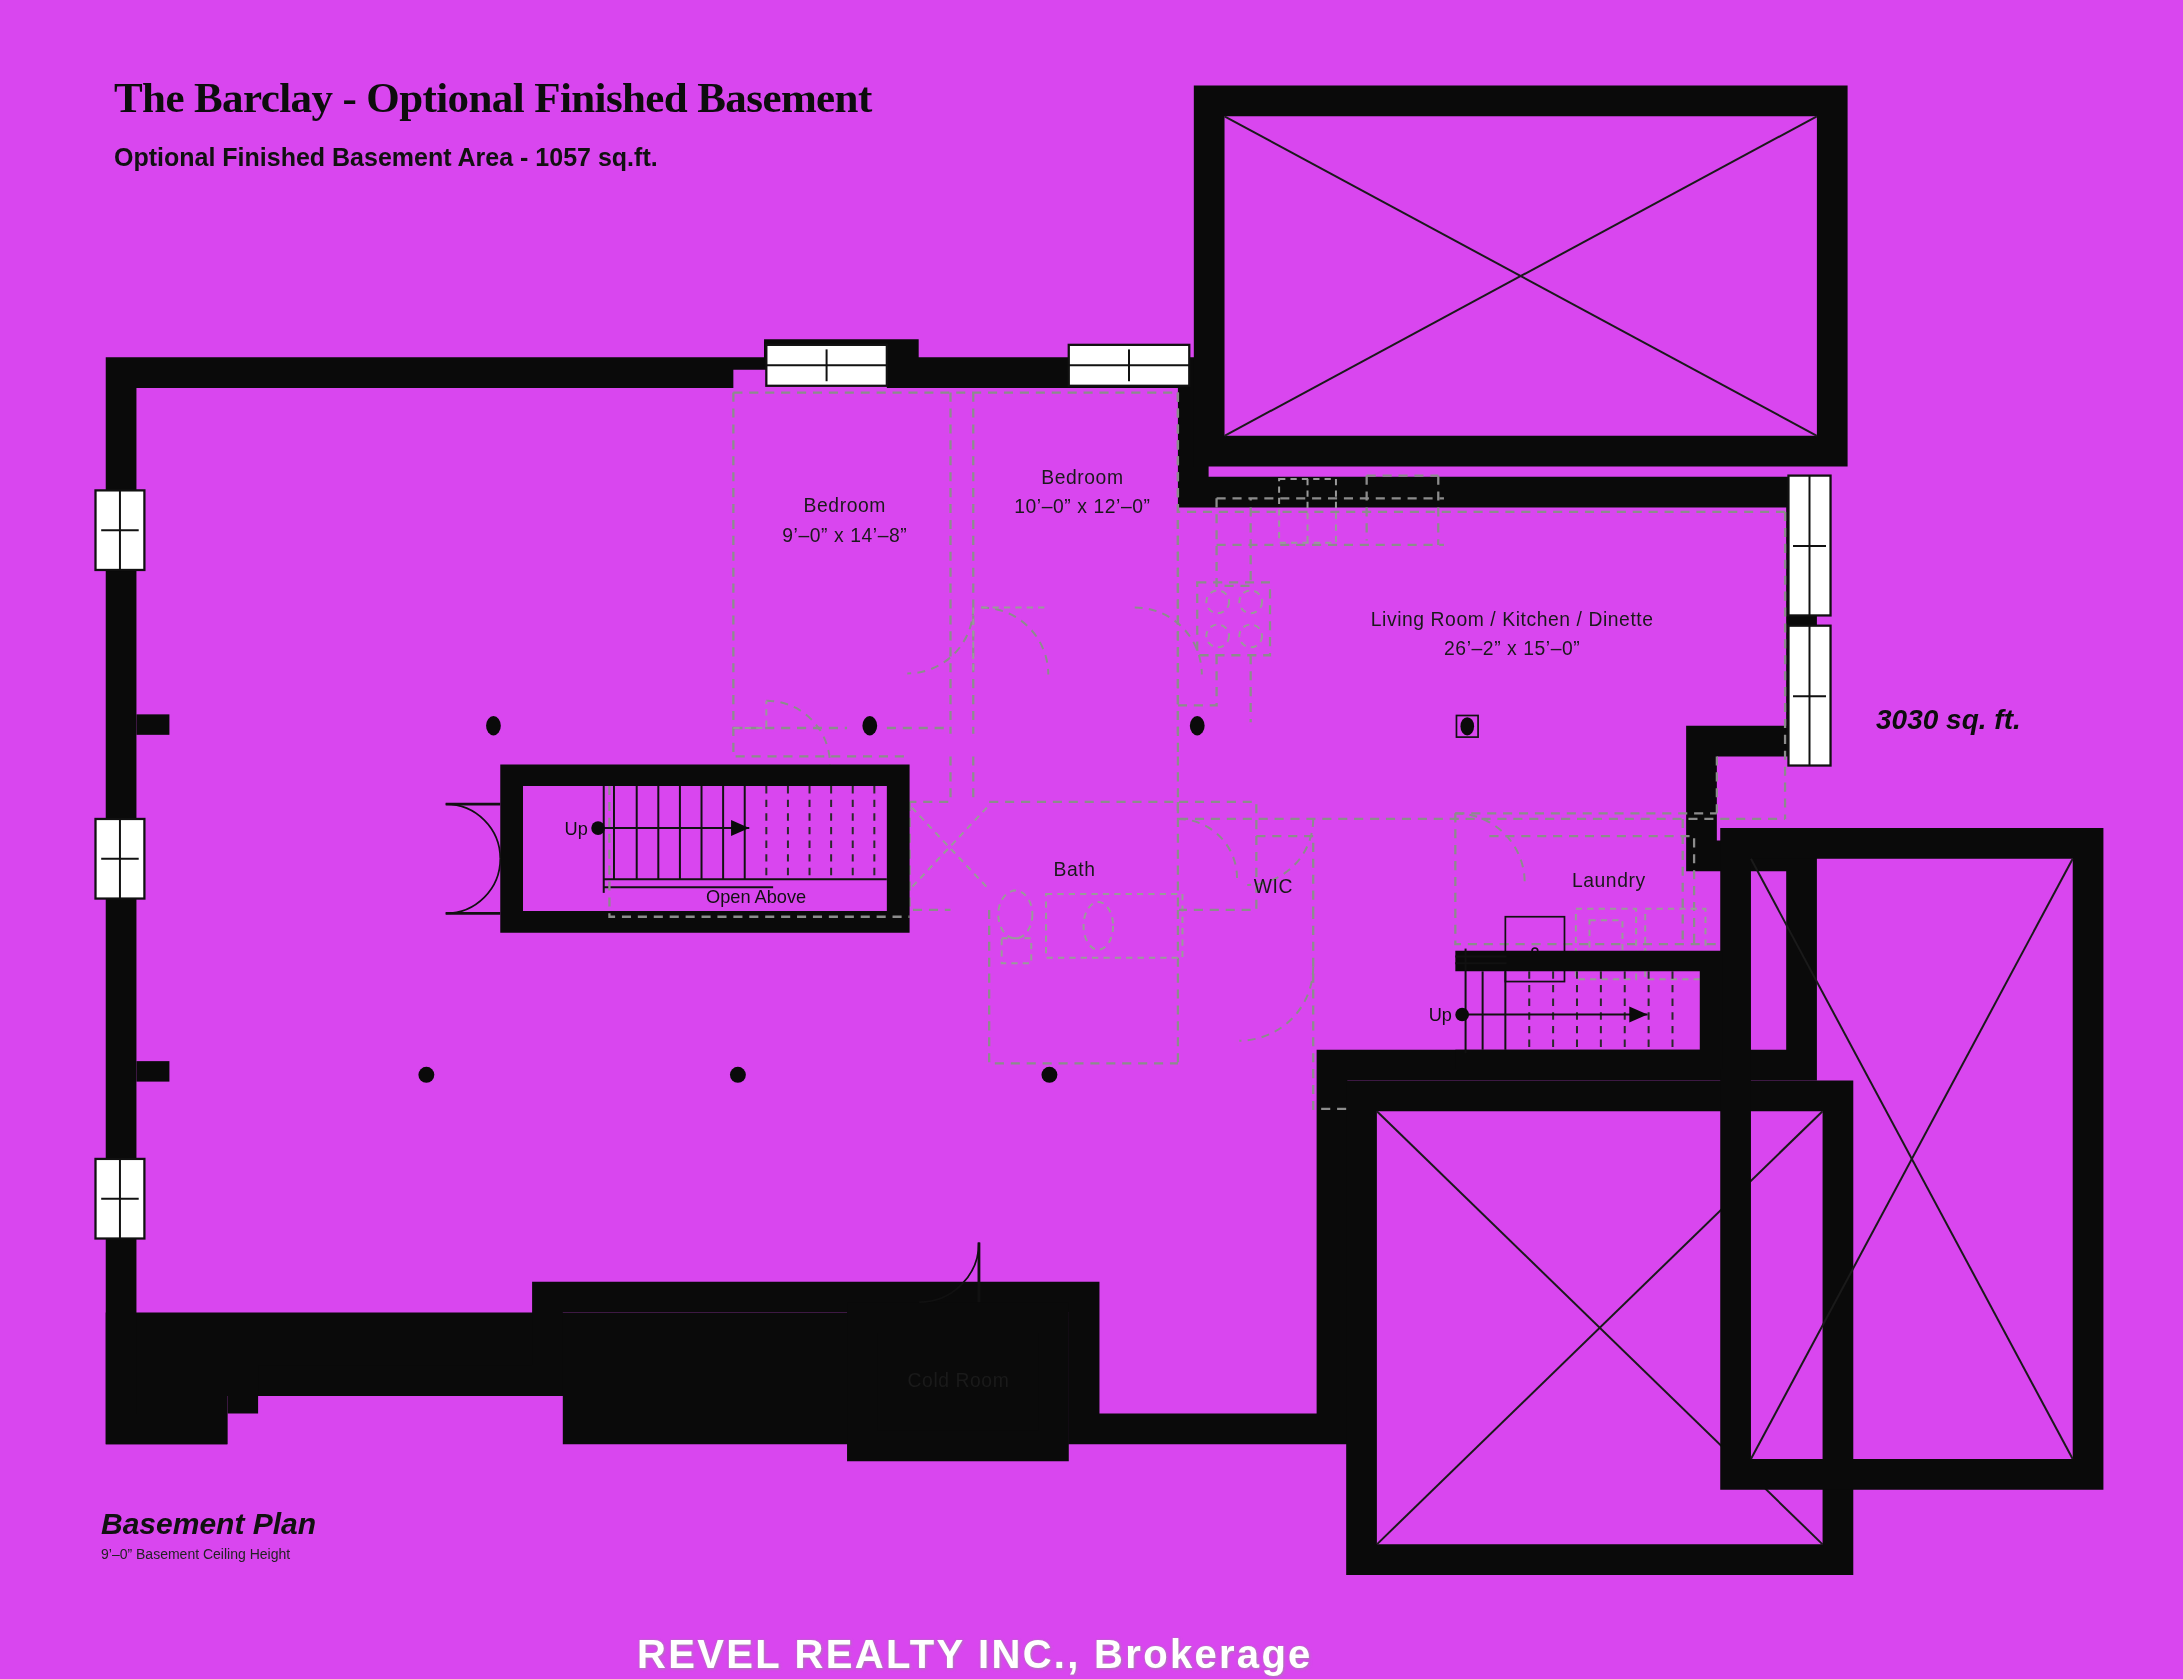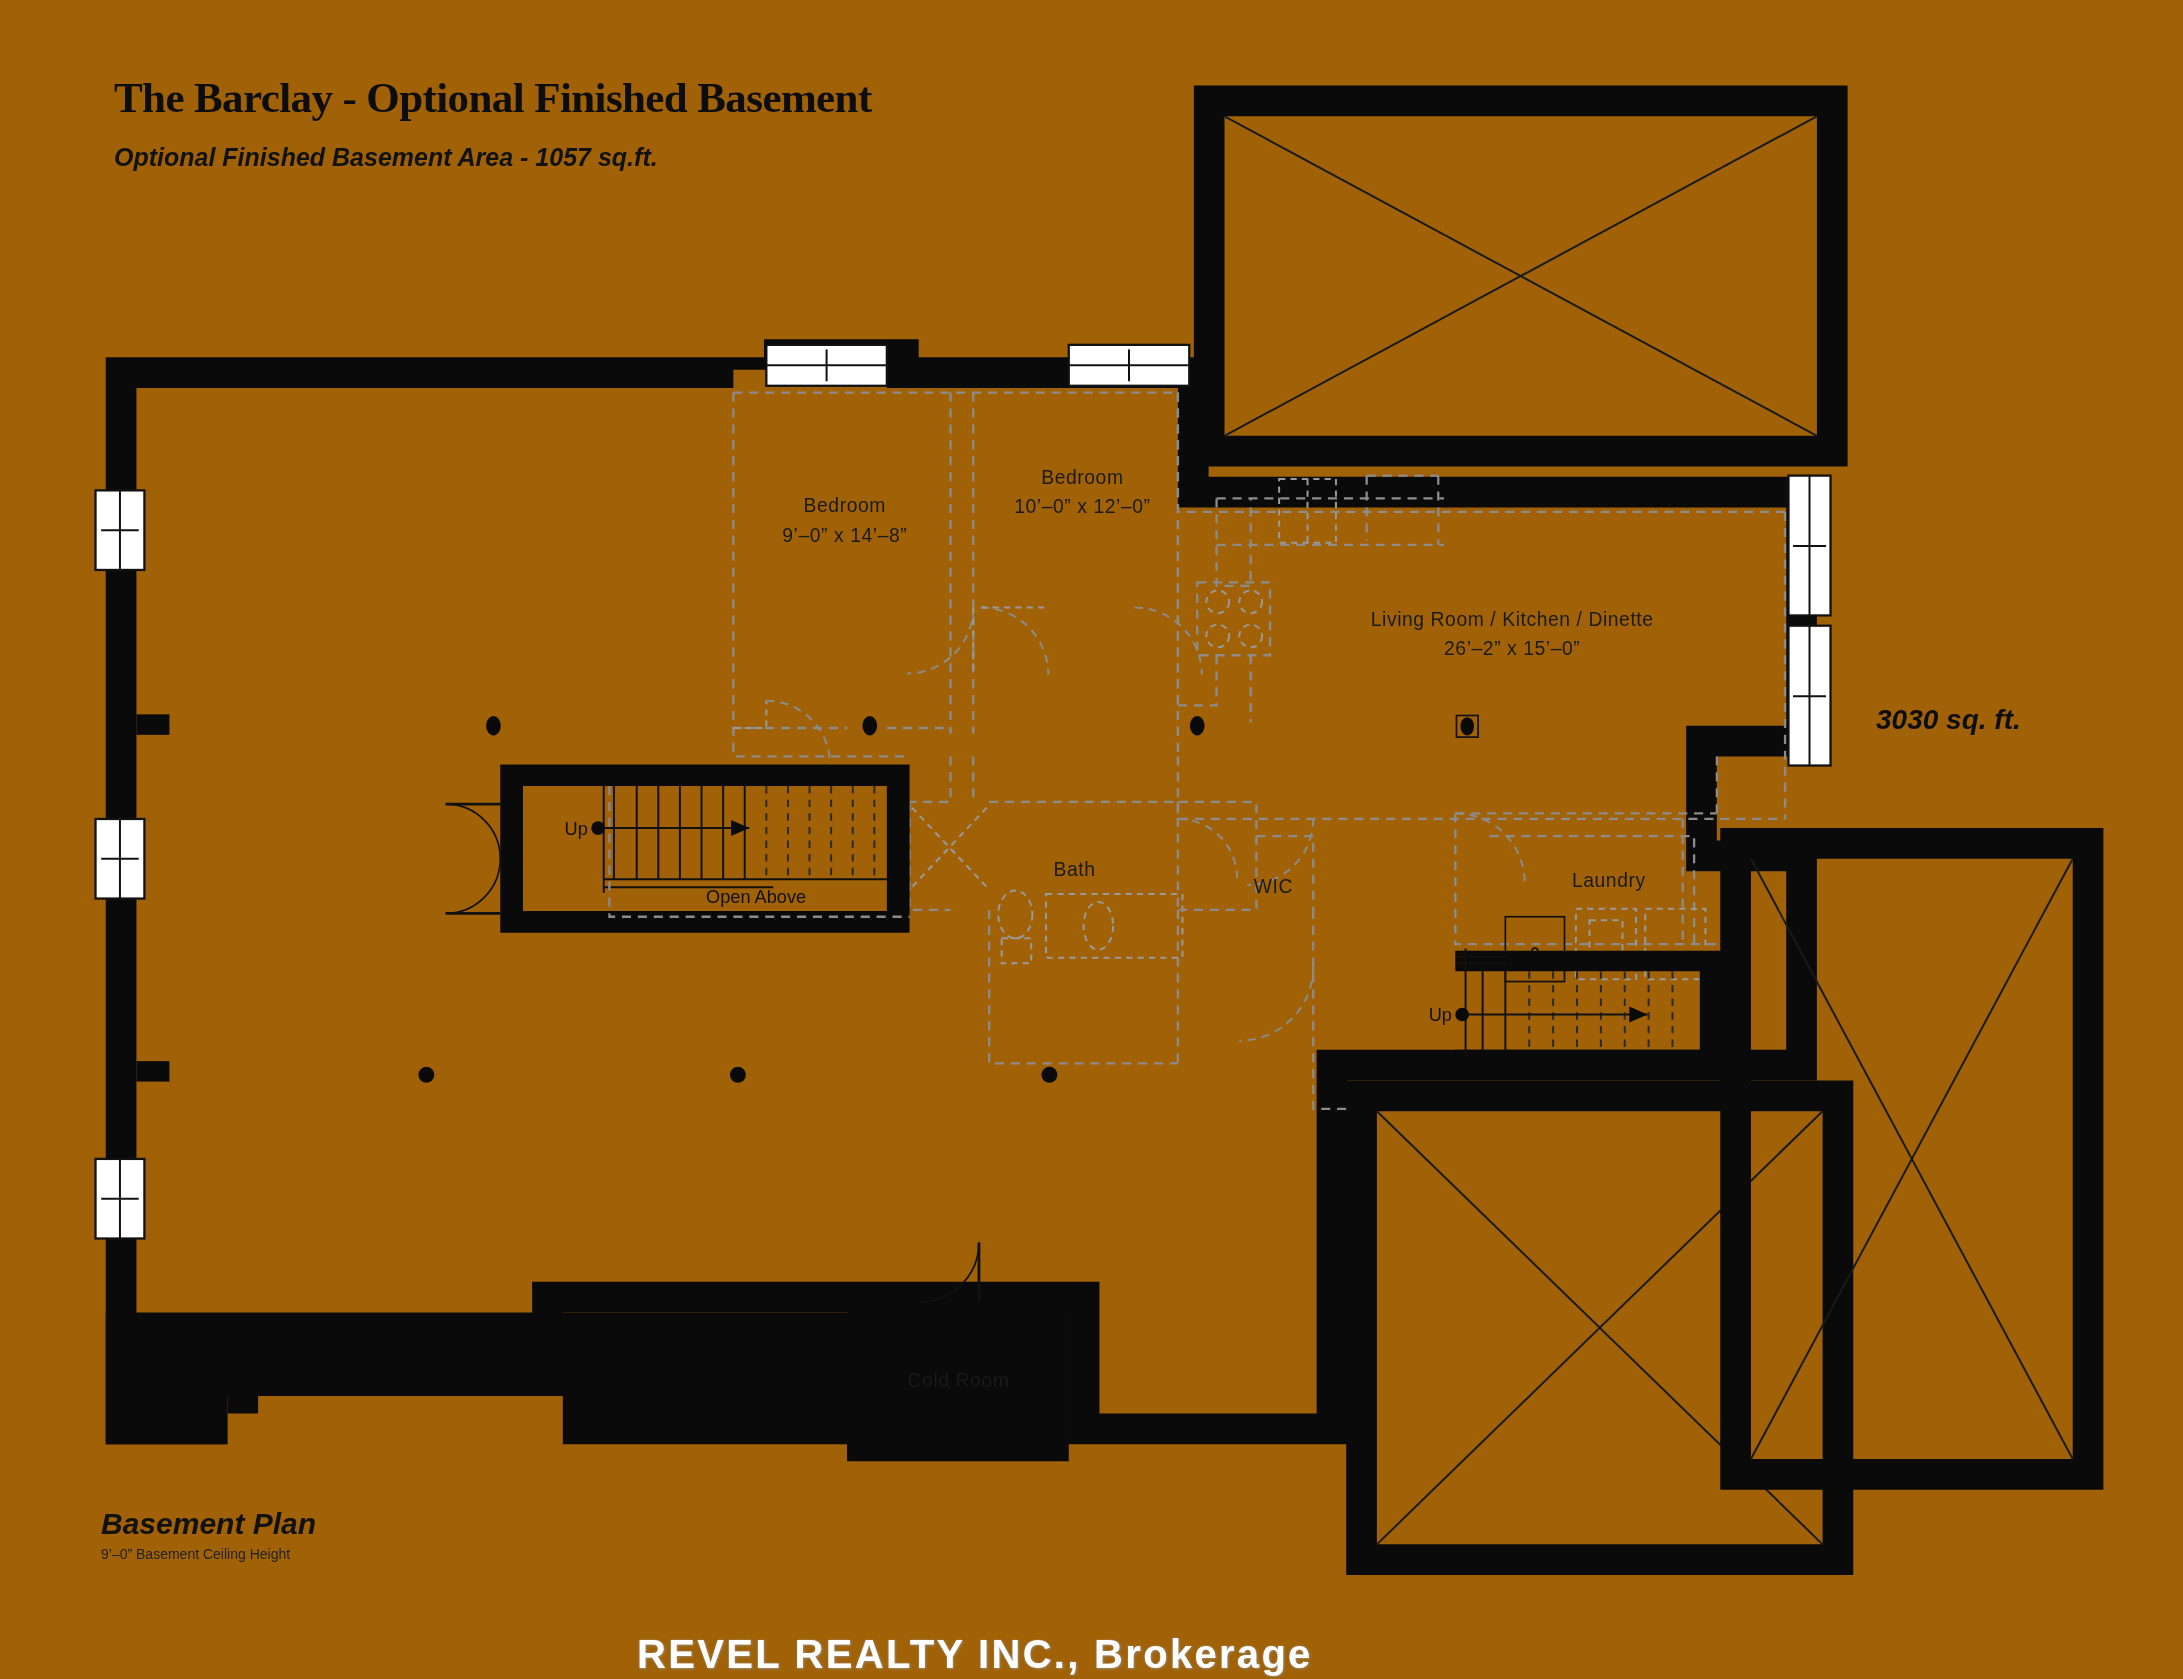--- a/index.html
+++ b/index.html
@@ -5,21 +5,21 @@
 <style>
   html, body {
     margin: 0;
     padding: 0;
     background: #ffffff;
   }
   #page {
     position: relative;
     width: 2183px;
     height: 1680px;
-    background: #a16207;
+    background: #d946ef;
     overflow: hidden;
     font-family: "Liberation Sans", sans-serif;
   }
 
   
   .title-block {
     position: absolute;
     left: 114px;
     top: 75px;
     width: 1137px;
@@ -29,21 +29,20 @@
     font-weight: bold;
     font-size: 43px;
     line-height: 1.08;
     color: #0d0d0d;
     letter-spacing: -0.6px;
     white-space: nowrap;
   }
   .subtitle-line {
     margin-top: 21.6px;
     font-family: "Liberation Sans", sans-serif;
-    font-style: italic;
     font-weight: bold;
     font-size: 25px;
     color: #111111;
     white-space: nowrap;
   }
 
   
   .footer-block {
     position: absolute;
     left: 101px;

